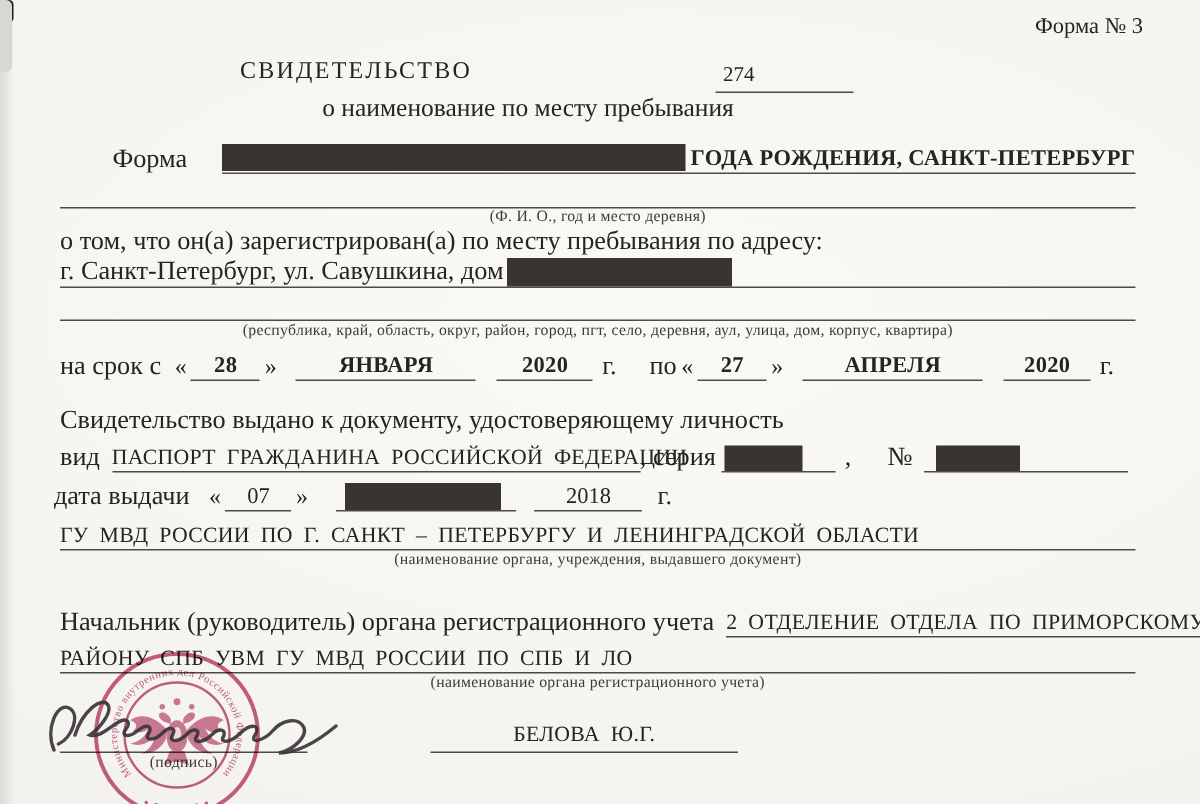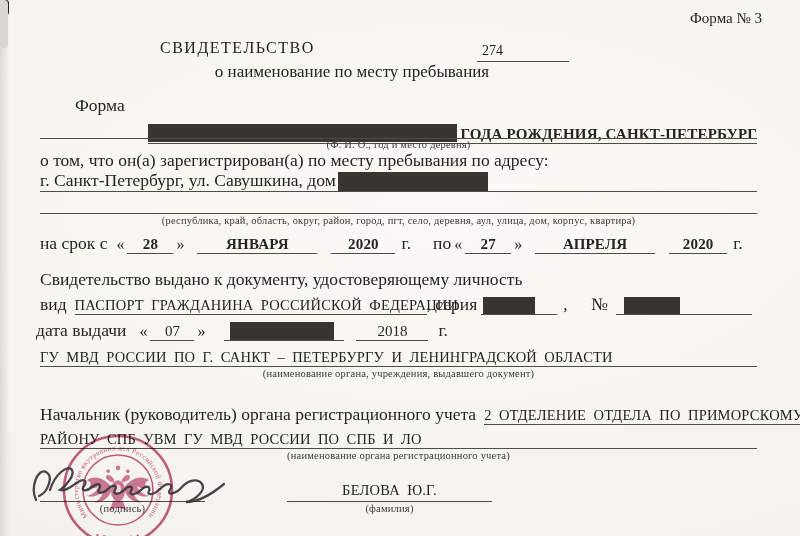--- a/index.html
+++ b/index.html
@@ -42,21 +42,21 @@
   <div class="abs" style="top:39px;left:160px;width:340px;font-size:16px;letter-spacing:1.5px;">СВИДЕТЕЛЬСТВО</div>
 
   <div class="abs field" style="left:477px;top:41px;width:92px;height:20px;text-align:left;">
     <span style="font-size:14px;padding-left:5px;">274</span>
   </div>
 
   <div class="abs" style="top:62px;left:172px;width:360px;text-align:center;font-size:17px;">о наименование по месту пребывания</div>
 
   <div class="abs body17" style="left:75px;top:95px;">Форма</div>
 
-  <div class="abs ul flexrow" style="left:148px;top:94px;width:609px;height:21px;margin-top:28px;">
+  <div class="abs ul flexrow" style="left:148px;top:94px;width:609px;height:21px;">
     <span class="redact" style="width:312px;margin-bottom:1px;"></span>
     <span class="boldfill" style="margin-left:3px;">ГОДА РОЖДЕНИЯ, САНКТ-ПЕТЕРБУРГ</span>
   </div>
 
   <div class="abs ul" style="left:40px;top:117px;width:717px;height:21px;"></div>
   <div class="abs cap" style="left:40px;top:139px;width:717px;">(Ф. И. О., год и место деревня)</div>
 
   <div class="abs body17" style="left:40px;top:150px;">о том, что он(а) зарегистрирован(а) по месту пребывания по адресу:</div>
 
   <div class="abs ul flexrow" style="left:40px;top:170px;width:717px;height:21px;">
@@ -122,21 +122,20 @@
   </div>
   <div class="abs ul flexrow" style="left:40px;top:427px;width:717px;height:21px;">
     <span class="fillcaps">РАЙОНУ СПБ УВМ ГУ МВД РОССИИ ПО СПБ И ЛО</span>
   </div>
   <div class="abs cap" style="left:40px;top:450px;width:717px;">(наименование органа регистрационного учета)</div>
 
   <div class="abs ul" style="left:40px;top:480px;width:165px;height:21px;"></div>
   <div class="abs cap" style="left:40px;top:503px;width:165px;">(подпись)</div>
 
   <div class="abs field fillcaps" style="left:287px;top:480px;width:205px;height:21px;line-height:21px;">БЕЛОВА Ю.Г.</div>
-  <div class="abs cap" style="left:287px;top:503px;width:205px;">(фамилия)</div>
 
   <svg class="abs" style="left:48px;top:430px;z-index:4;opacity:.88;mix-blend-mode:multiply;" width="140" height="120" viewBox="0 0 140 120">
     <circle cx="70" cy="60" r="54" fill="none" stroke="var(--stamp)" stroke-width="2.6"></circle>
     <circle cx="70" cy="60" r="35" fill="none" stroke="var(--stamp)" stroke-width="1.6"></circle>
     <defs>
       <path id="arcTop" d="M50 94.6 A40 40 0 1 1 90 94.6"></path>
       <path id="arcBottom" d="M27.5 77 A43 43 0 0 0 112.5 77"></path>
     </defs>
     <text font-size="7" fill="var(--stamp)" letter-spacing="0.4">
       <textPath href="#arcTop" startOffset="50%" text-anchor="middle">Министерство внутренних дел Российской Федерации</textPath>

